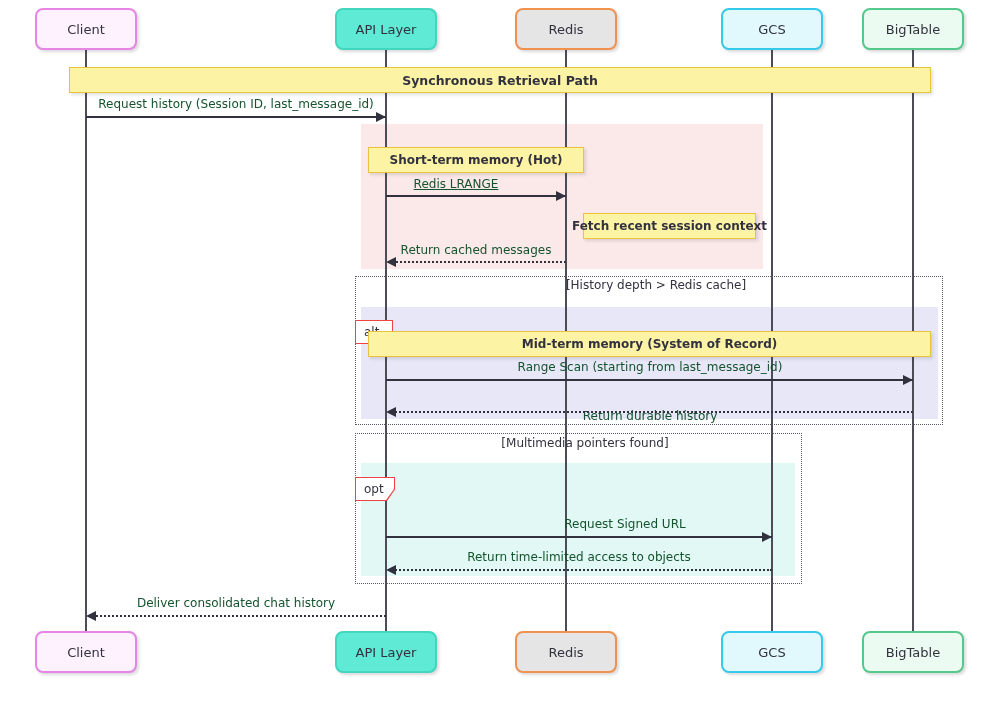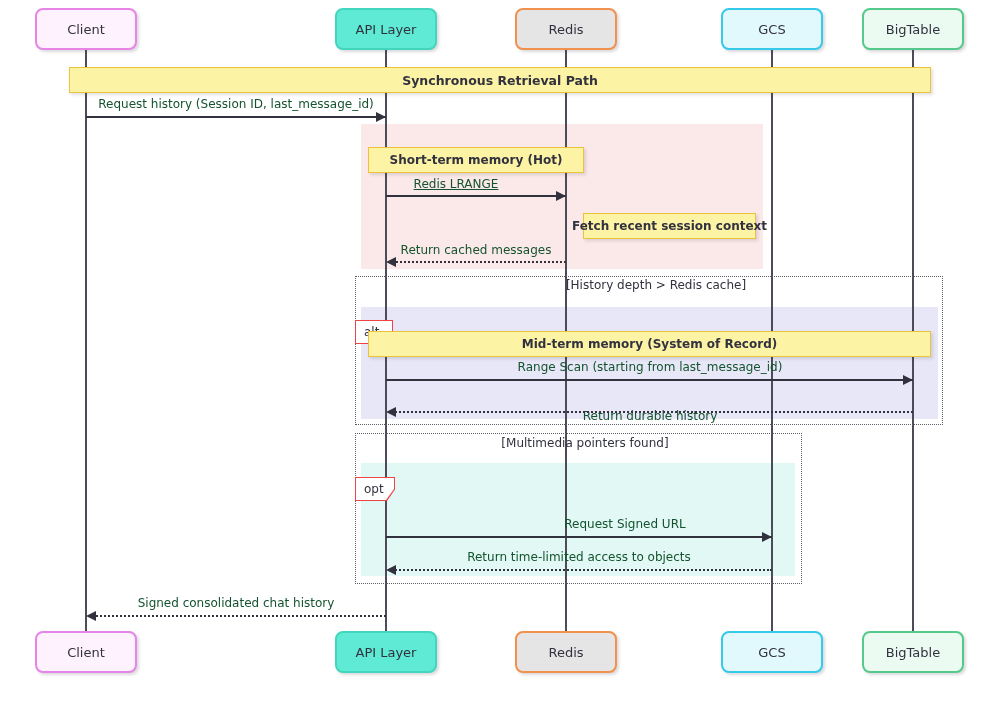--- a/index.html
+++ b/index.html
@@ -109,21 +109,21 @@
   <div class="ah ah-l" style="left:386px;top:407px;"></div>
 
   <div class="msg-label" style="left:577px;top:517px;margin-left:48px;">Request Signed URL</div>
   <div class="line-solid" style="left:386px;top:536px;width:386px;"></div>
   <div class="ah ah-r" style="left:762px;top:532px;"></div>
 
   <div class="msg-label" style="left:579px;top:550px;">Return time-limited access to objects</div>
   <div class="line-dotted" style="left:392px;top:569px;width:380px;"></div>
   <div class="ah ah-l" style="left:386px;top:565px;"></div>
 
-  <div class="msg-label" style="left:236px;top:596px;">Signed consolidated chat history</div>
+  <div class="msg-label" style="left:236px;top:596px;">Deliver consolidated chat history</div>
   <div class="line-dotted" style="left:92px;top:615px;width:294px;"></div>
   <div class="ah ah-l" style="left:86px;top:611px;"></div>
 
   <div class="note" style="left:69px;top:58px;width:862px;height:26px;font-size:12.5px;">Synchronous Retrieval Path</div>
   <div class="note" style="left:368px;top:138px;width:216px;height:26px;">Short-term memory (Hot)</div>
   <div class="note" style="left:583px;top:204px;width:173px;height:26px;">Fetch recent session context</div>
   <div class="note" style="left:368px;top:322px;width:563px;height:26px;">Mid-term memory (System of Record)</div>
 
   <div class="pbox p-client" style="left:35px;top:8px;">Client</div>
   <div class="pbox p-api" style="left:335px;top:8px;">API Layer</div>

